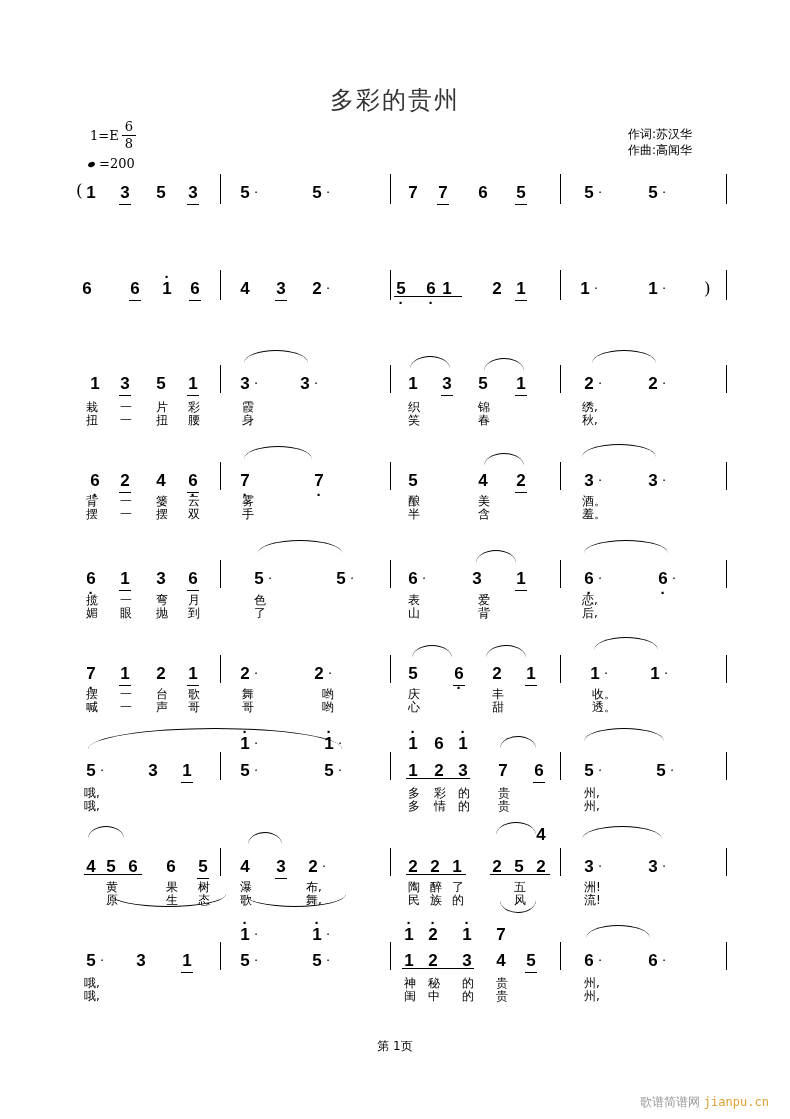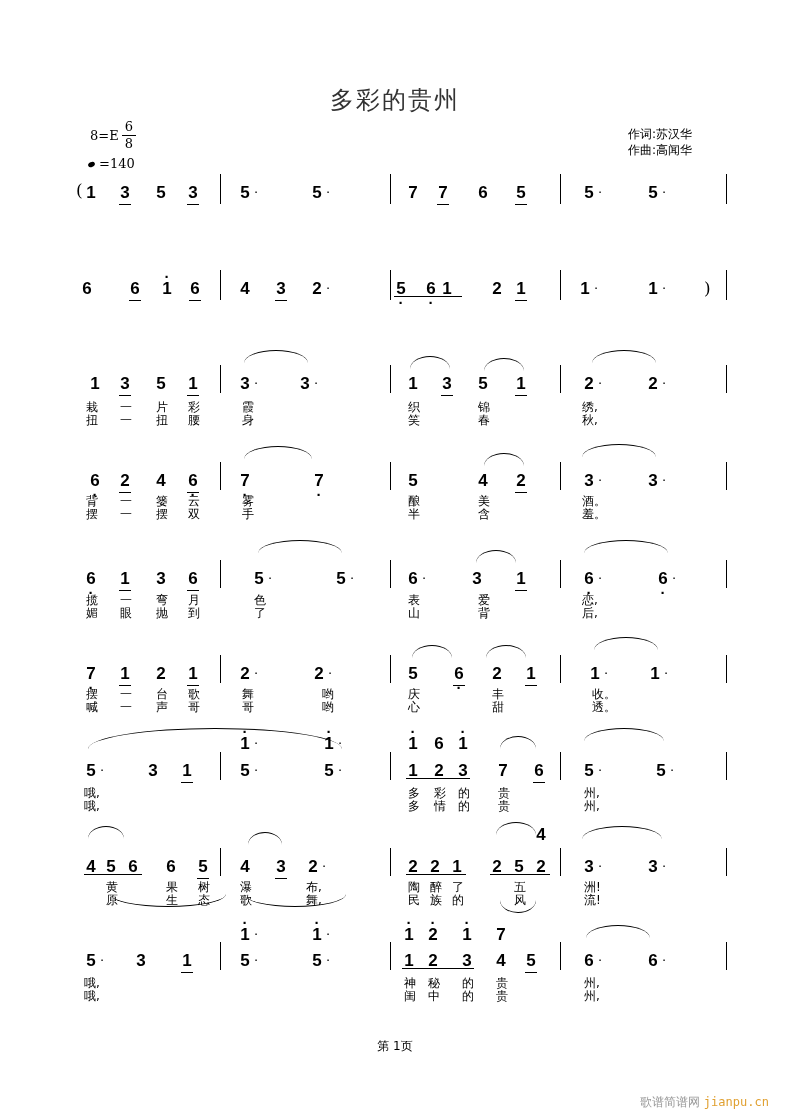--- a/index.html
+++ b/index.html
@@ -24,27 +24,27 @@
   .beam { position:absolute; border-top:1.5px solid #000; }
   .paren { position:absolute; font-size:17px; font-family:"DejaVu Serif", serif; }
   .footer { left:0; width:790px; top:1038px; text-align:center; font-size:12px; }
   .watermark { left:640px; top:1094px; font-size:12px; color:#999; }
   .watermark .en { color:#e0a030; font-family:"DejaVu Sans Mono", monospace; }
 </style>
 </head>
 <body>
 
 <div class="abs title">多彩的贵州</div>
-<div class="abs key">8=E</div>
+<div class="abs key">1=E</div>
 <div class="abs ts">
   <div>6</div>
   <div class="bar"></div>
   <div>8</div>
 </div>
-<div class="abs tempo"><span class="dot"></span><span>=140</span></div>
+<div class="abs tempo"><span class="dot"></span><span>=200</span></div>
 <div class="abs credits">
   <div>作词:苏汉华</div>
   <div>作曲:高闻华</div>
 </div>
 
 <div id="score">
     <div class="barline" style="left: 220px; top: 174px; height: 30px;"></div>
     <div class="barline" style="left: 390px; top: 174px; height: 30px;"></div>
     <div class="barline" style="left: 560px; top: 174px; height: 30px;"></div>
     <div class="barline" style="left: 726px; top: 174px; height: 30px;"></div>

